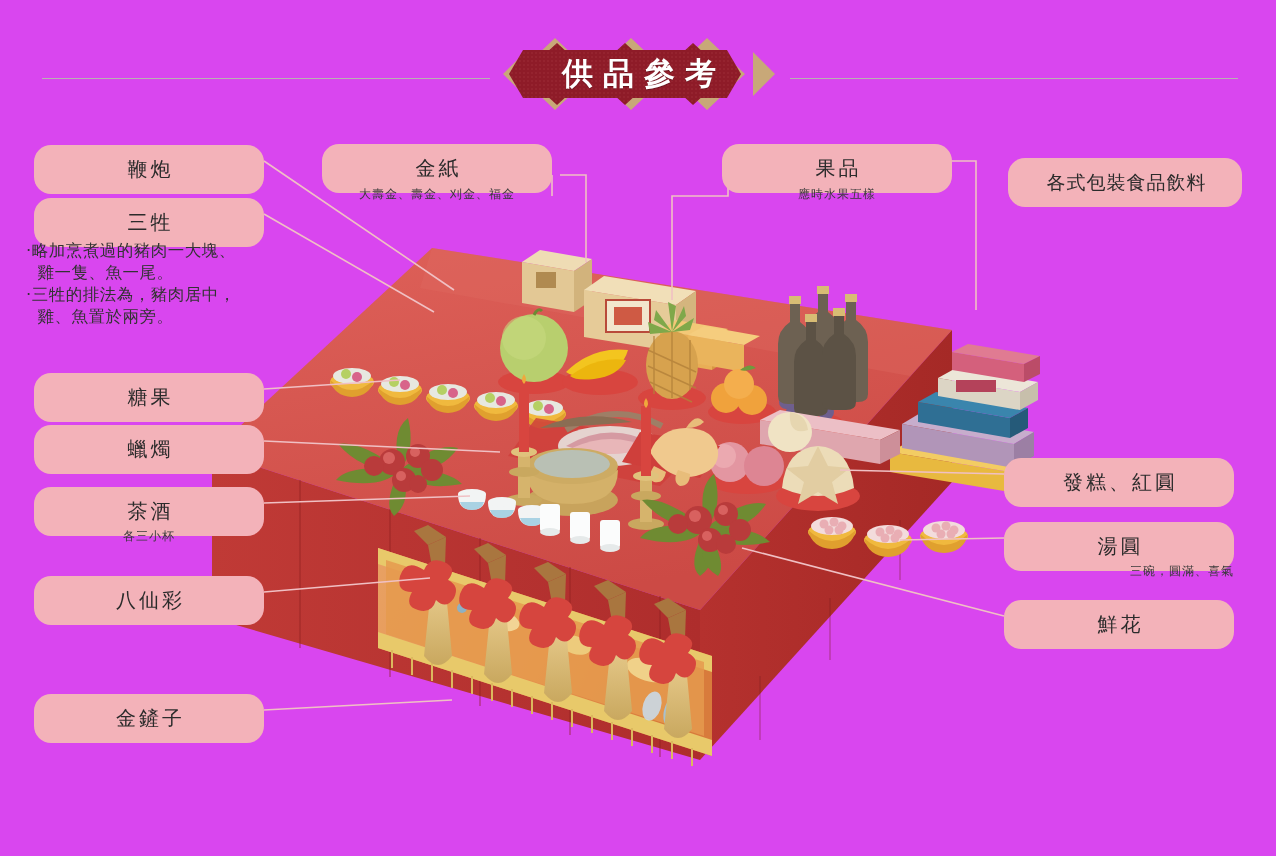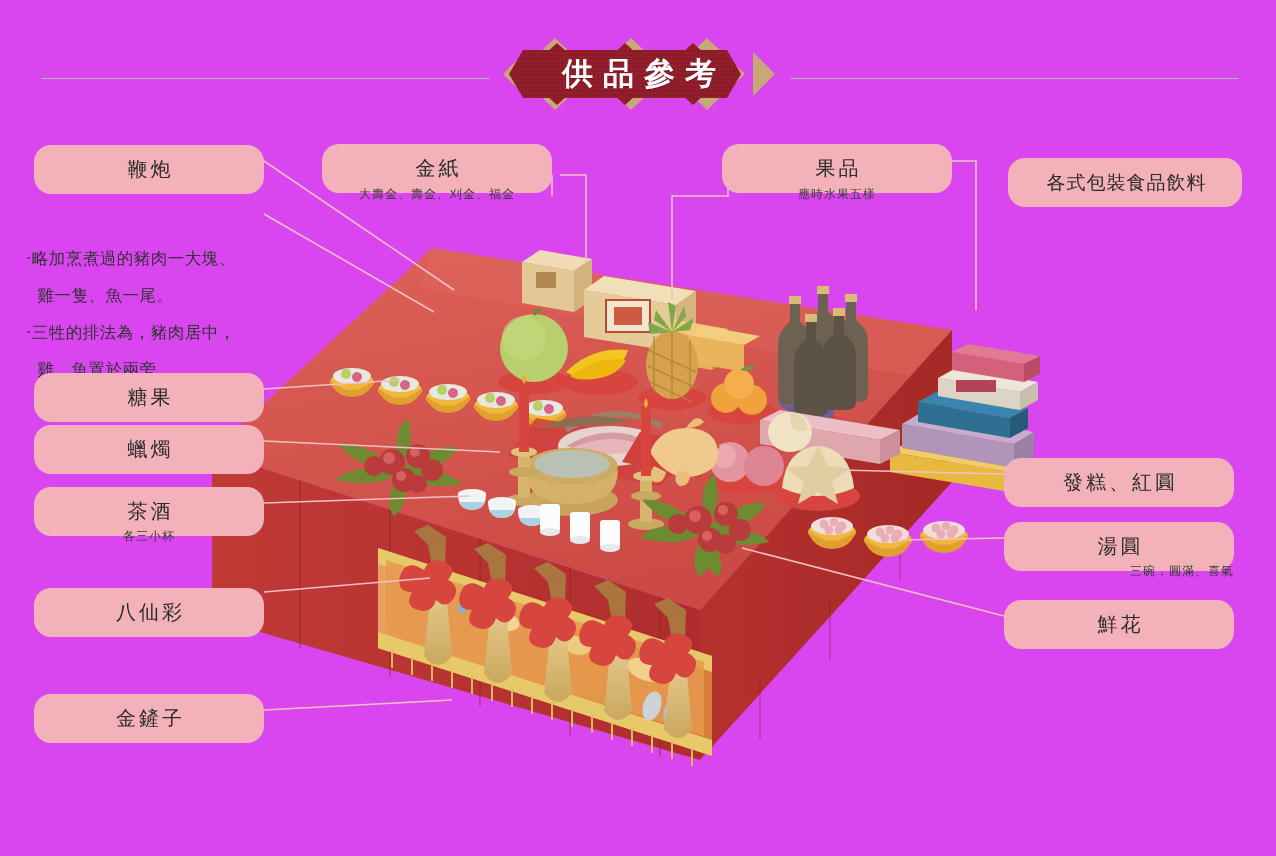--- a/index.html
+++ b/index.html
@@ -37,21 +37,21 @@
     display:flex; align-items:center; justify-content:center;
     color:#2b2b2b; font-size:20px; letter-spacing:3px; text-indent:3px;
     white-space:nowrap;
   }
   .pill.wide { font-size:19px; letter-spacing:1px; }
   .sub {
     position:absolute; color:#3a3a3a; font-size:12px; letter-spacing:1px;
     white-space:nowrap; text-align:center;
   }
   .note {
-    position:absolute; color:#333; font-size:16.5px; line-height:37px;
+    position:absolute; color:#333; font-size:16.5px; line-height:22px;
     letter-spacing:.5px; white-space:pre; text-align:left;
   }
 
   
   #leaders { position:absolute; left:0; top:0; width:1276px; height:856px; pointer-events:none; }
 
   
   #scene { position:absolute; left:0; top:0; width:1276px; height:856px; }
 </style>
 </head>
@@ -542,33 +542,34 @@
       <path d="M942,161 L976,161 L976,310"></path>
 
       <path d="M1004,474 L840,470"></path>
       <path d="M1004,538 L900,540"></path>
       <path d="M1004,616 L742,548"></path>
     </g>
   </svg>
 
   <div class="pill" style="left:34px; top:145px; width:230px;">鞭炮</div>
 
+  <div class="pill" style="left:34px; top:198px; width:230px;">三牲</div>
   <div class="note" style="left:26px; top:240px; width:270px;">·略加烹煮過的豬肉一大塊、
   雞一隻、魚一尾。
 ·三牲的排法為，豬肉居中，
   雞、魚置於兩旁。</div>
 
   <div class="pill" style="left:34px; top:373px; width:230px;">糖果</div>
 
   <div class="pill" style="left:34px; top:425px; width:230px;">蠟燭</div>
 
   <div class="pill" style="left:34px; top:487px; width:230px;">茶酒</div>
   <div class="sub" style="left:34px; top:528px; width:230px;">各三小杯</div>
 
-  <div class="pill" style="left:34px; top:576px; width:230px;margin-top:12px;">八仙彩</div>
+  <div class="pill" style="left:34px; top:576px; width:230px;">八仙彩</div>
 
   <div class="pill" style="left:34px; top:694px; width:230px;">金鏟子</div>
 
   <div class="pill" style="left:322px; top:144px; width:230px;">金紙</div>
   <div class="sub" style="left:302px; top:186px; width:270px;">大壽金、壽金、刈金、福金</div>
 
   <div class="pill" style="left:722px; top:144px; width:230px;">果品</div>
   <div class="sub" style="left:722px; top:186px; width:230px;">應時水果五樣</div>
 
   <div class="pill wide" style="left:1008px; top:144px; width:234px;margin-top:14px;">各式包裝食品飲料</div>

